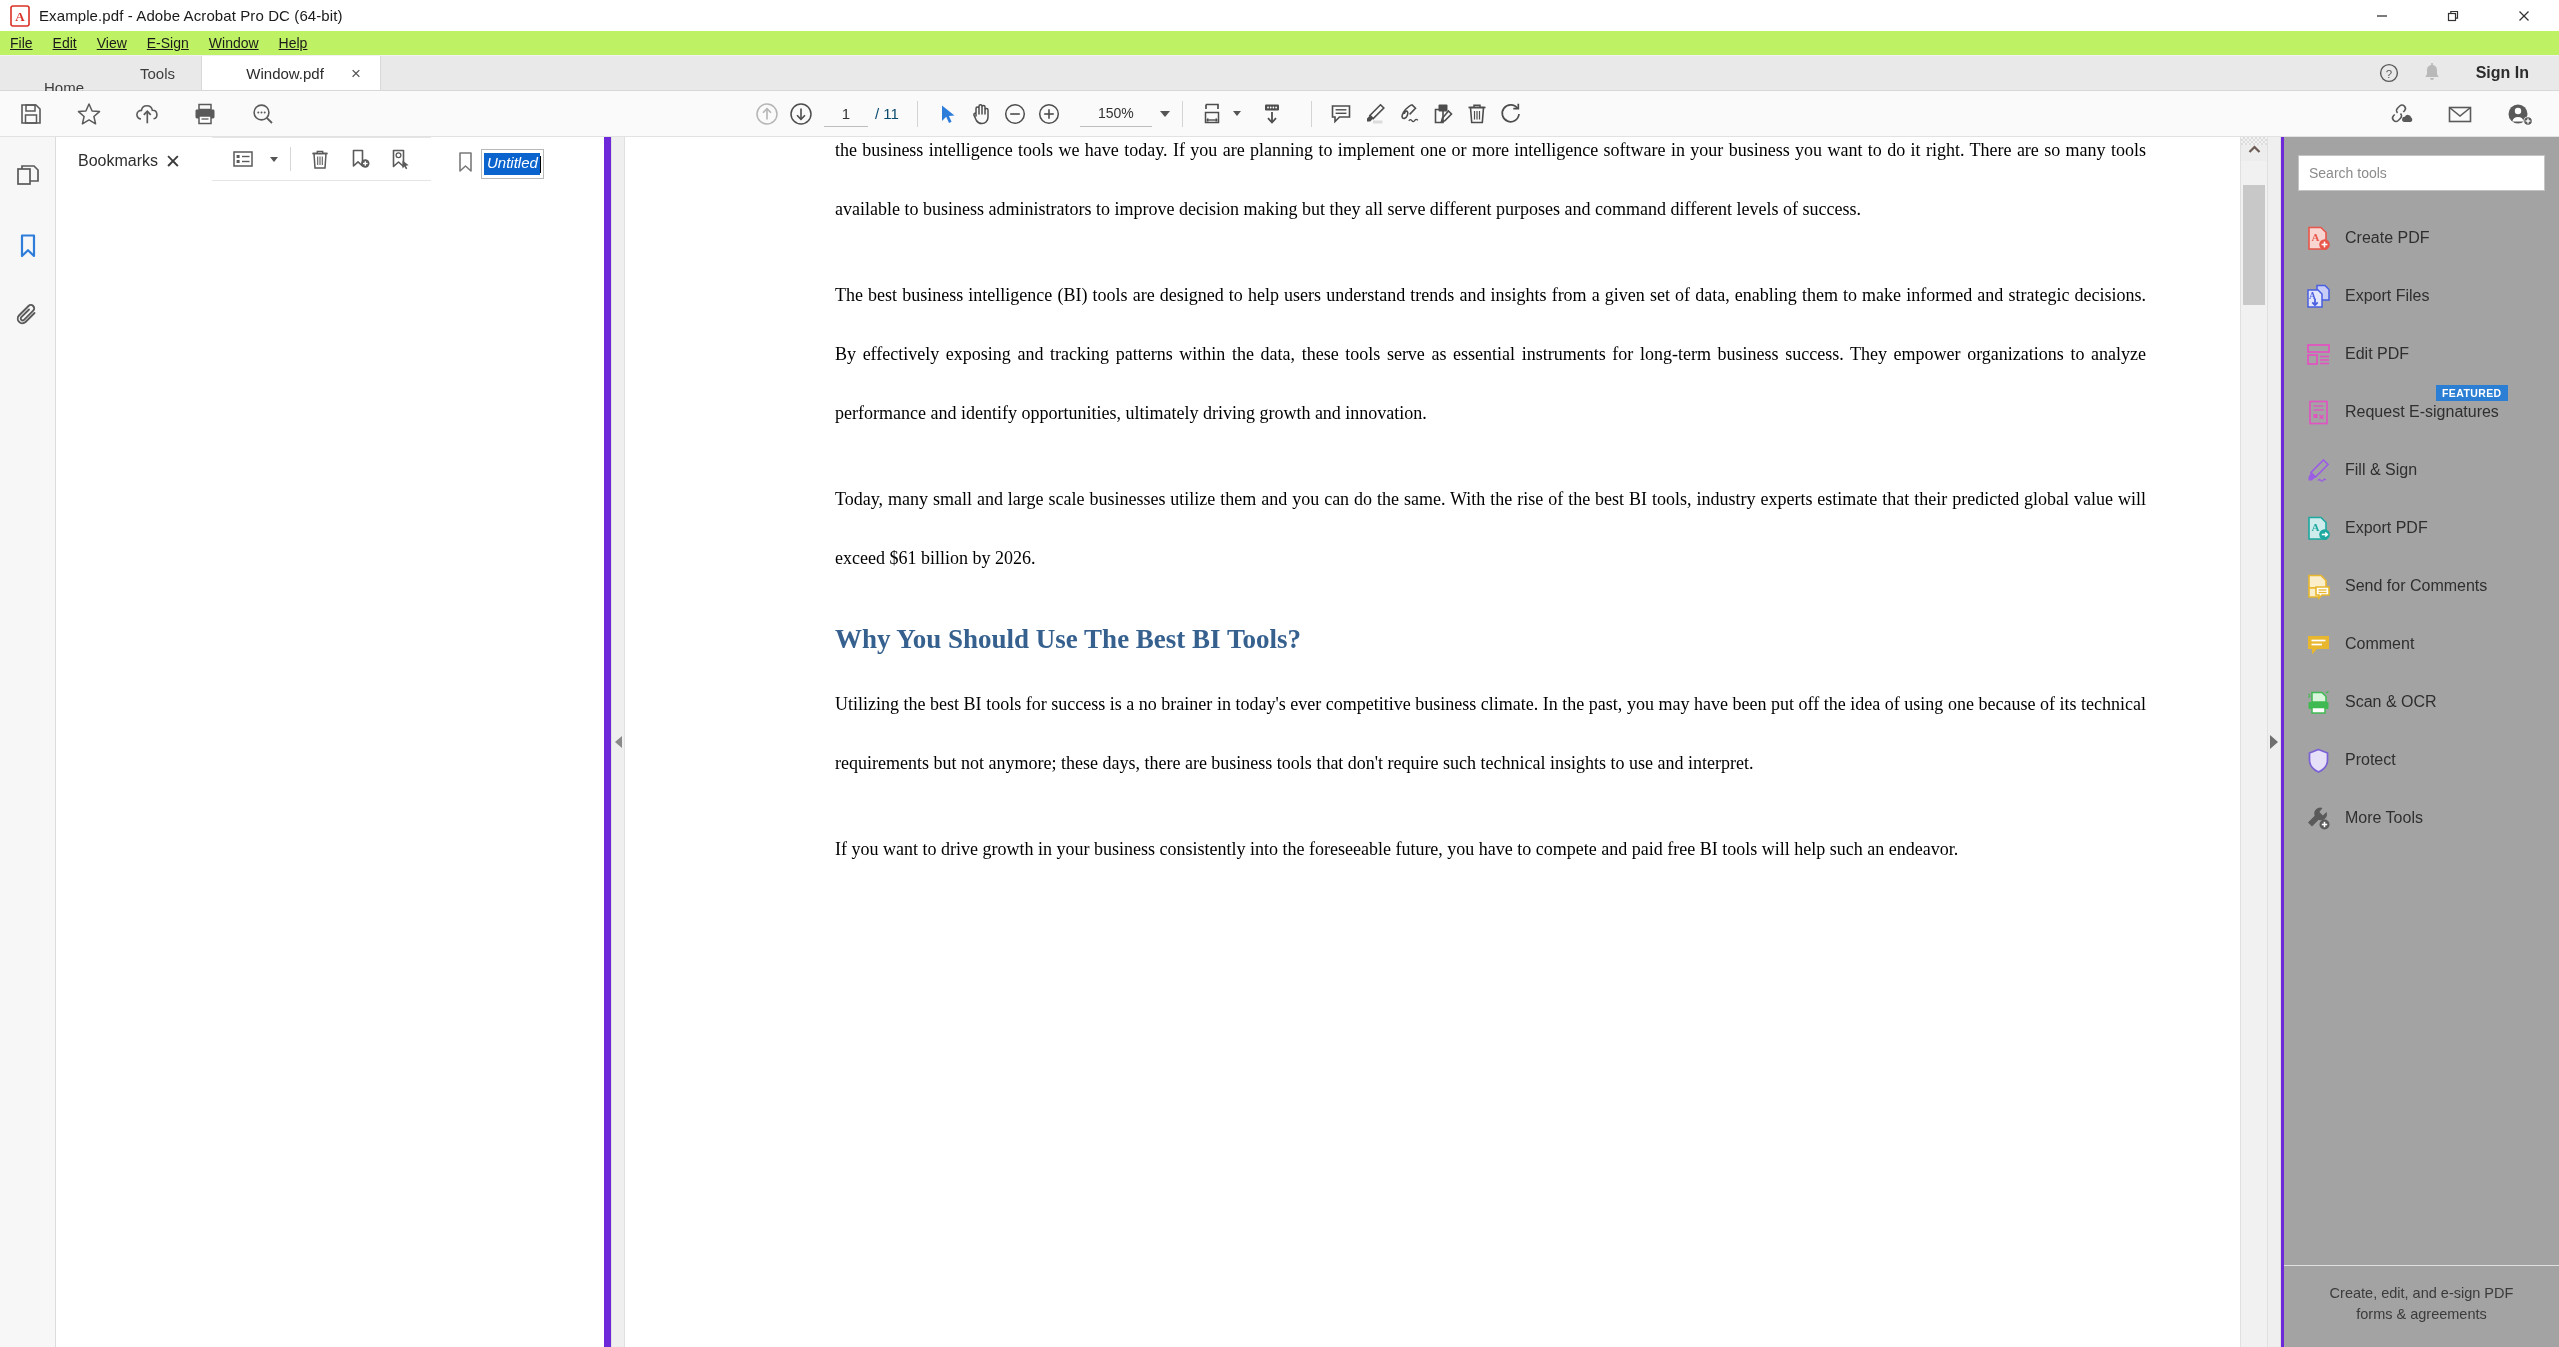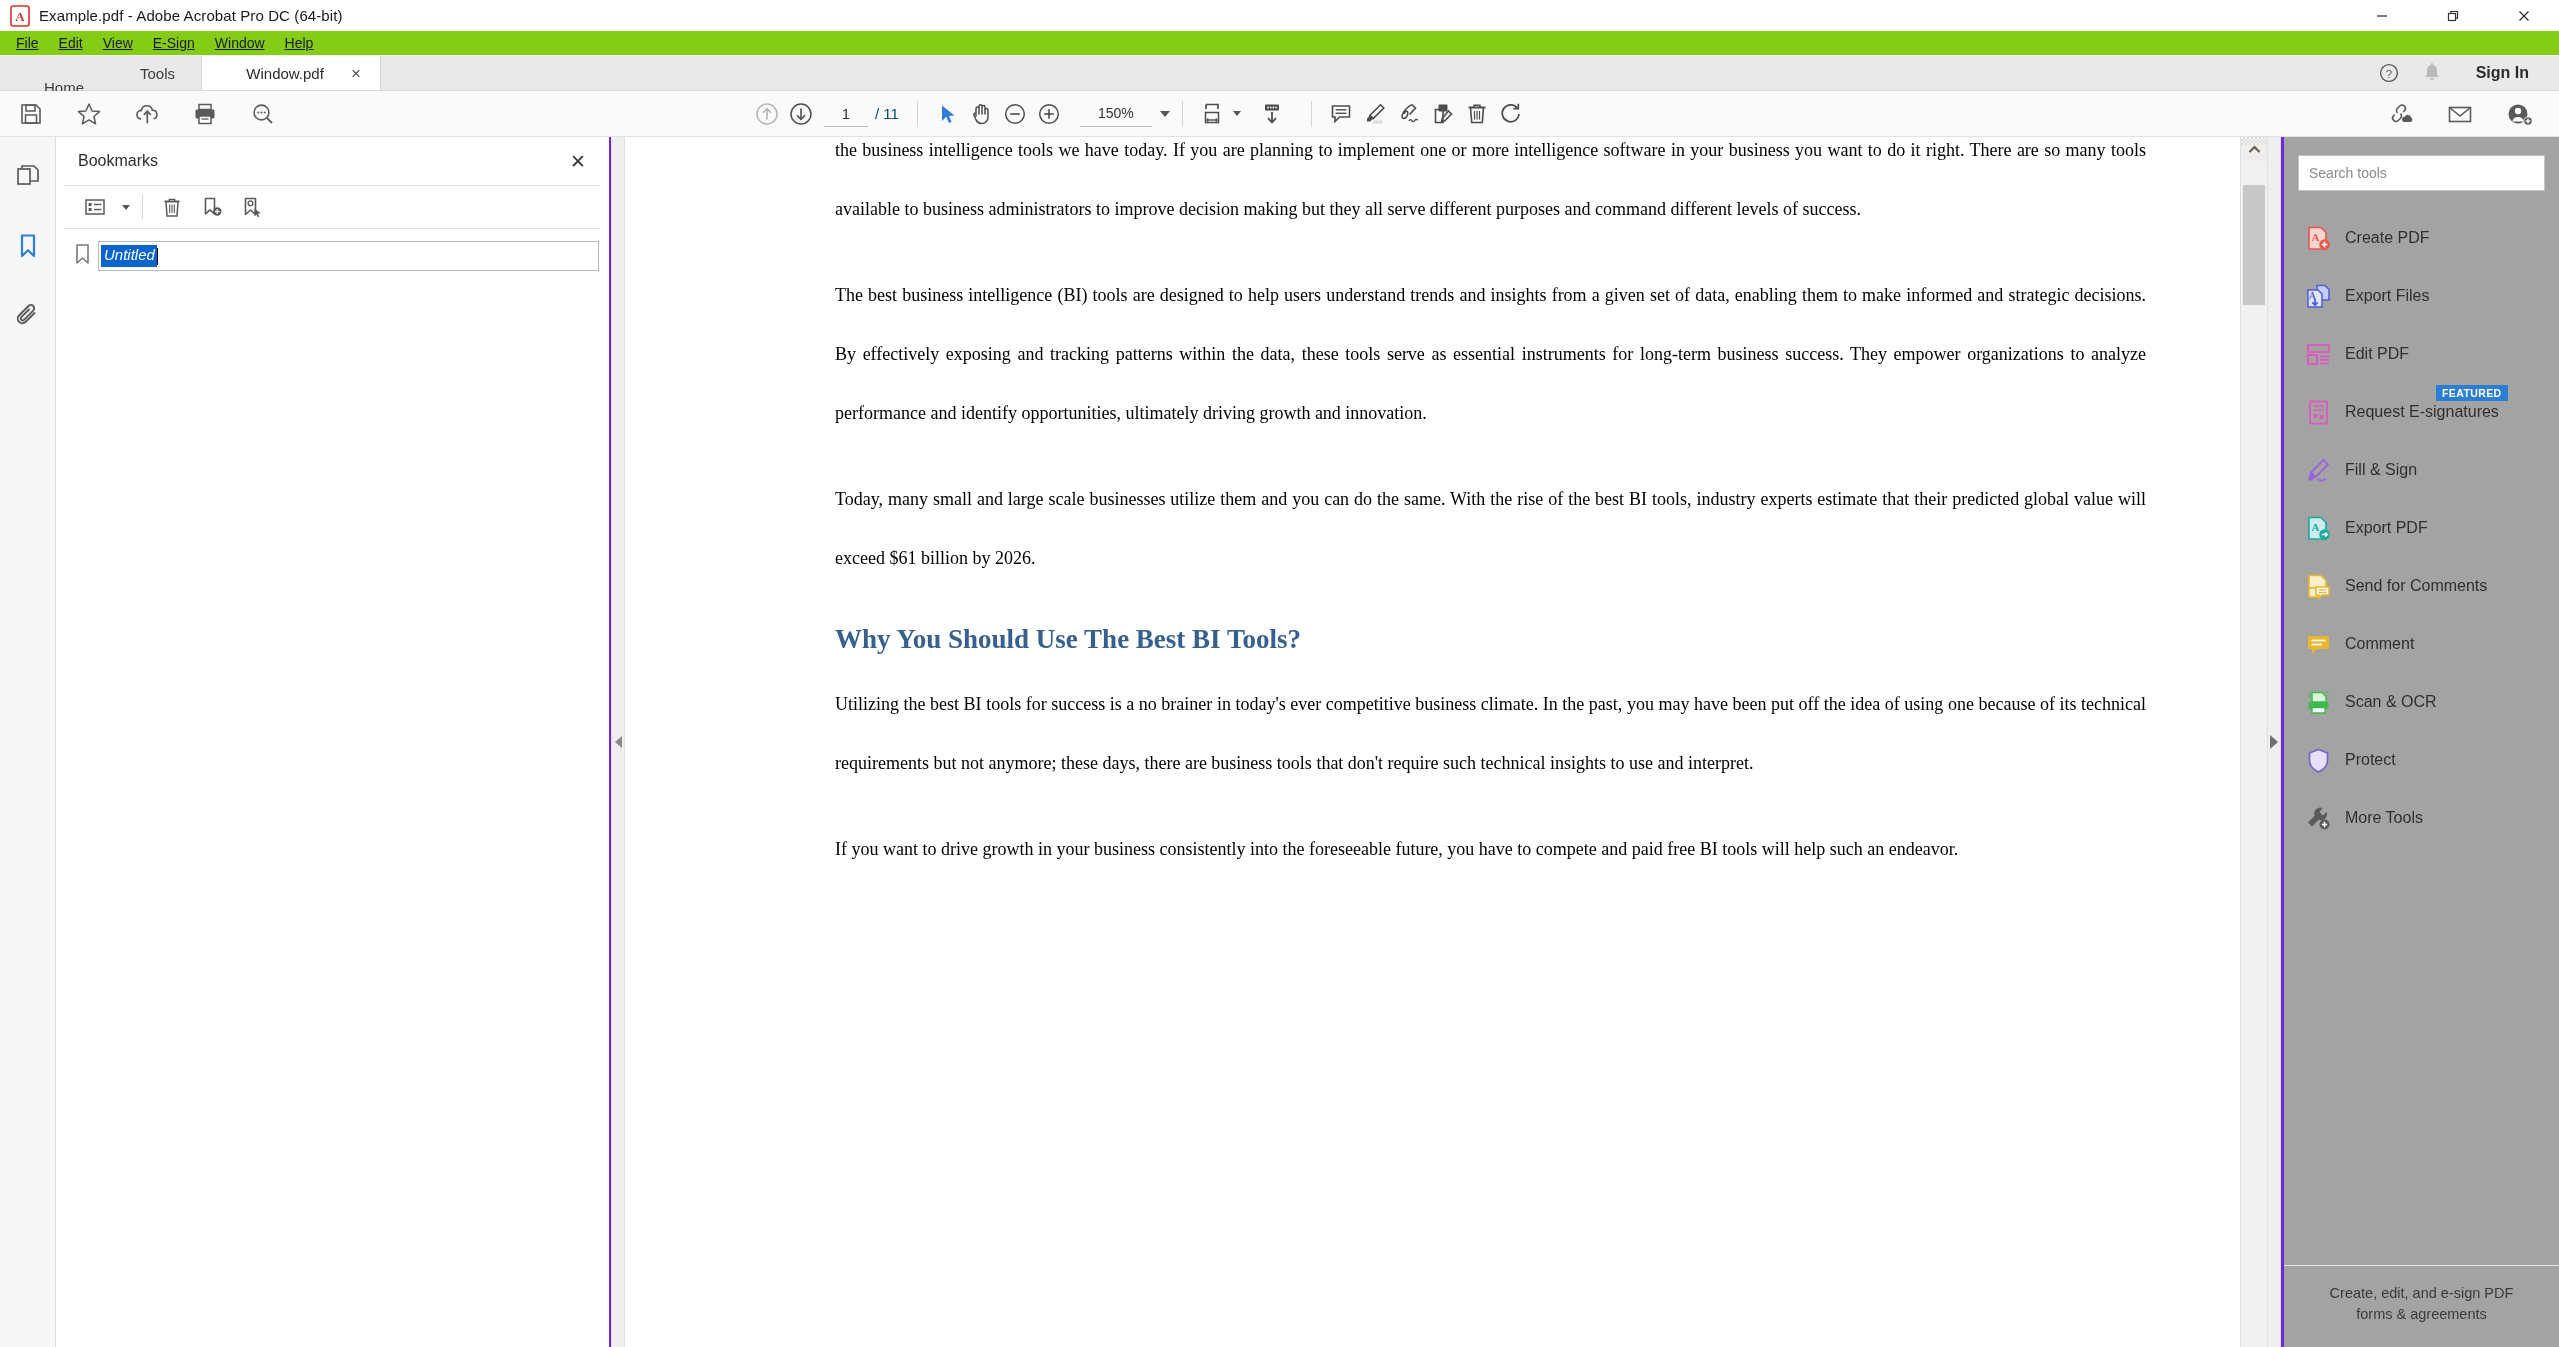--- a/index.html
+++ b/index.html
@@ -22,21 +22,21 @@
   }
   .winbtns { position: absolute; right: 0; top: 0; height: 31px; display: flex; }
   .winbtn {
     width: 71px; height: 31px; display: flex; align-items: center; justify-content: center;
     color: #333; font-size: 15px;
   }
 
   
   .menubar {
     height: 25px; display: flex; align-items: center;
-    background: #84cc16; padding-left: 6px;
+    background: #bef264; 
     border-bottom: 1px solid #f1f1f1;
   }
   .menu-item {
     font-size: 14px; color: #1b1b1b; padding: 2px 10px; cursor: default;
   }
   .menu-item u { text-decoration: underline; }
 
   
   .tabbar {
     height: 35px; background: #e9e9e9; display: flex; align-items: stretch;
@@ -120,21 +120,21 @@
   }
   .rail-btn {
     width: 42px; height: 42px; display: flex; align-items: center; justify-content: center;
     cursor: pointer; border-radius: 3px;
   }
   .rail-btn.active { position: relative; }
 
   
   .bm-panel {
     width: 555px; flex: 0 0 555px; background: #ffffff;
-    border-right: 2px solid #6d28d9; display: flex; flex-direction: column;
+    border-right: 7px solid #6d28d9; display: flex; flex-direction: row;
     position: relative;
     text-align: center;
   }
   .bm-head {
     height: 48px; display: flex; align-items: center; padding: 0 16px 0 22px;
   }
   .bm-title { font-size: 16px; color: #2e2e2e; }
   .bm-close {
     margin-left: auto; font-size: 19px; color: #3b3b3b; cursor: pointer;
     line-height: 1; padding: 3px 7px;

